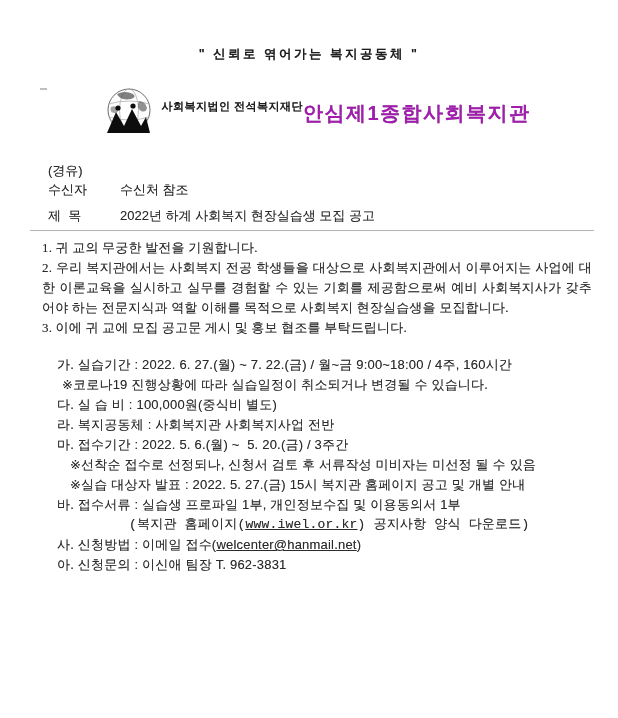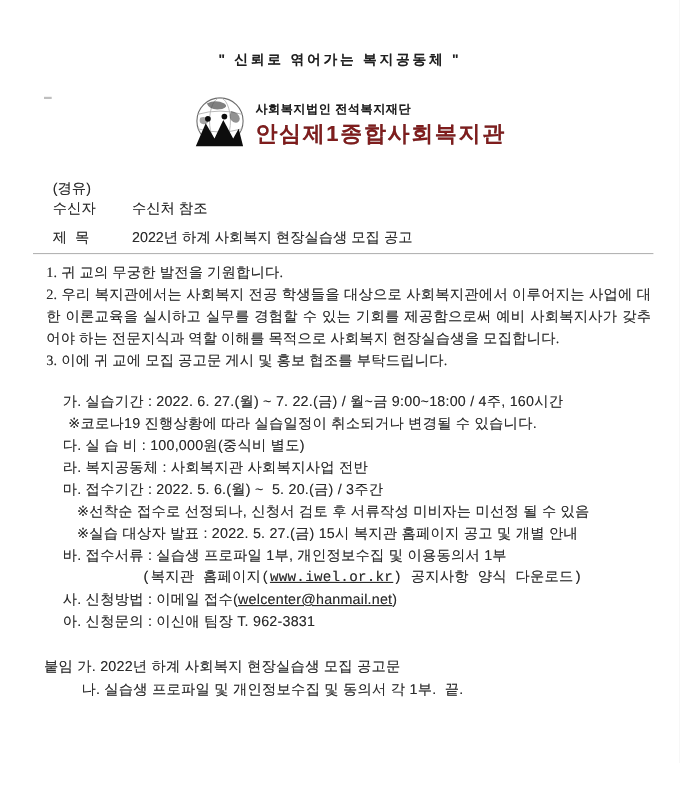--- a/index.html
+++ b/index.html
@@ -23,23 +23,23 @@
   }
   .logo-row {
     margin-top:24px;
     display:flex;
     justify-content:center;
     align-items:center;
     gap:6px;
     transform:translateX(8px);
   }
   .logo-icon { flex:0 0 auto; }
-  .logo-text { display:flex; flex-direction:column; }
+  .logo-text { display:flex; flex-direction:row; }
   .org-small { font-size:11px; font-weight:700; letter-spacing:0.5px; color:#1c1c1c; }
-  .org-large { font-size:20px; font-weight:700; letter-spacing:1.5px; color:#7f1d1d; margin-top:1px; }
+  .org-large { font-size:20px; font-weight:700; letter-spacing:1.5px; color:#a21caf; margin-top:1px; }
 
   .fields { margin-top:22px; padding-left:48px; font-size:13px; }
   .field-row { line-height:19px; white-space:pre; }
   .field-row .flabel { display:inline-block; width:72px; }
   .field-row.subject { margin-top:7px; }
 
   .title-rule {
     margin:5px 24px 0 30px;
     border-top:1px solid #9b9b9b;
     opacity:0.75;
@@ -117,20 +117,16 @@
     <div class="line">라. 복지공동체 : 사회복지관 사회복지사업 전반</div>
     <div class="line">마. 접수기간 : 2022. 5. 6.(월) ~  5. 20.(금) / 3주간</div>
     <div class="line ind-2">※선착순 접수로 선정되나, 신청서 검토 후 서류작성 미비자는 미선정 될 수 있음</div>
     <div class="line ind-2">※실습 대상자 발표 : 2022. 5. 27.(금) 15시 복지관 홈페이지 공고 및 개별 안내</div>
     <div class="line">바. 접수서류 : 실습생 프로파일 1부, 개인정보수집 및 이용동의서 1부</div>
     <div class="line ind-3"><span>(복지관 홈페이지(</span><span class="u">www.iwel.or.kr</span><span>) 공지사항 양식 다운로드)</span></div>
     <div class="line"><span>사. 신청방법 : 이메일 접수(</span><span class="u">welcenter@hanmail.net</span><span>)</span></div>
     <div class="line">아. 신청문의 : 이신애 팀장 T. 962-3831</div>
   </div>
 
-  <div class="attachments">
-    <div class="line">붙임 가. 2022년 하계 사회복지 현장실습생 모집 공고문</div>
-    <div class="line ind-attach">나. 실습생 프로파일 및 개인정보수집 및 동의서 각 1부.  끝.</div>
-  </div>
 
   <div class="scan-dash"></div>
 
 </div>
 
 </body></html>

